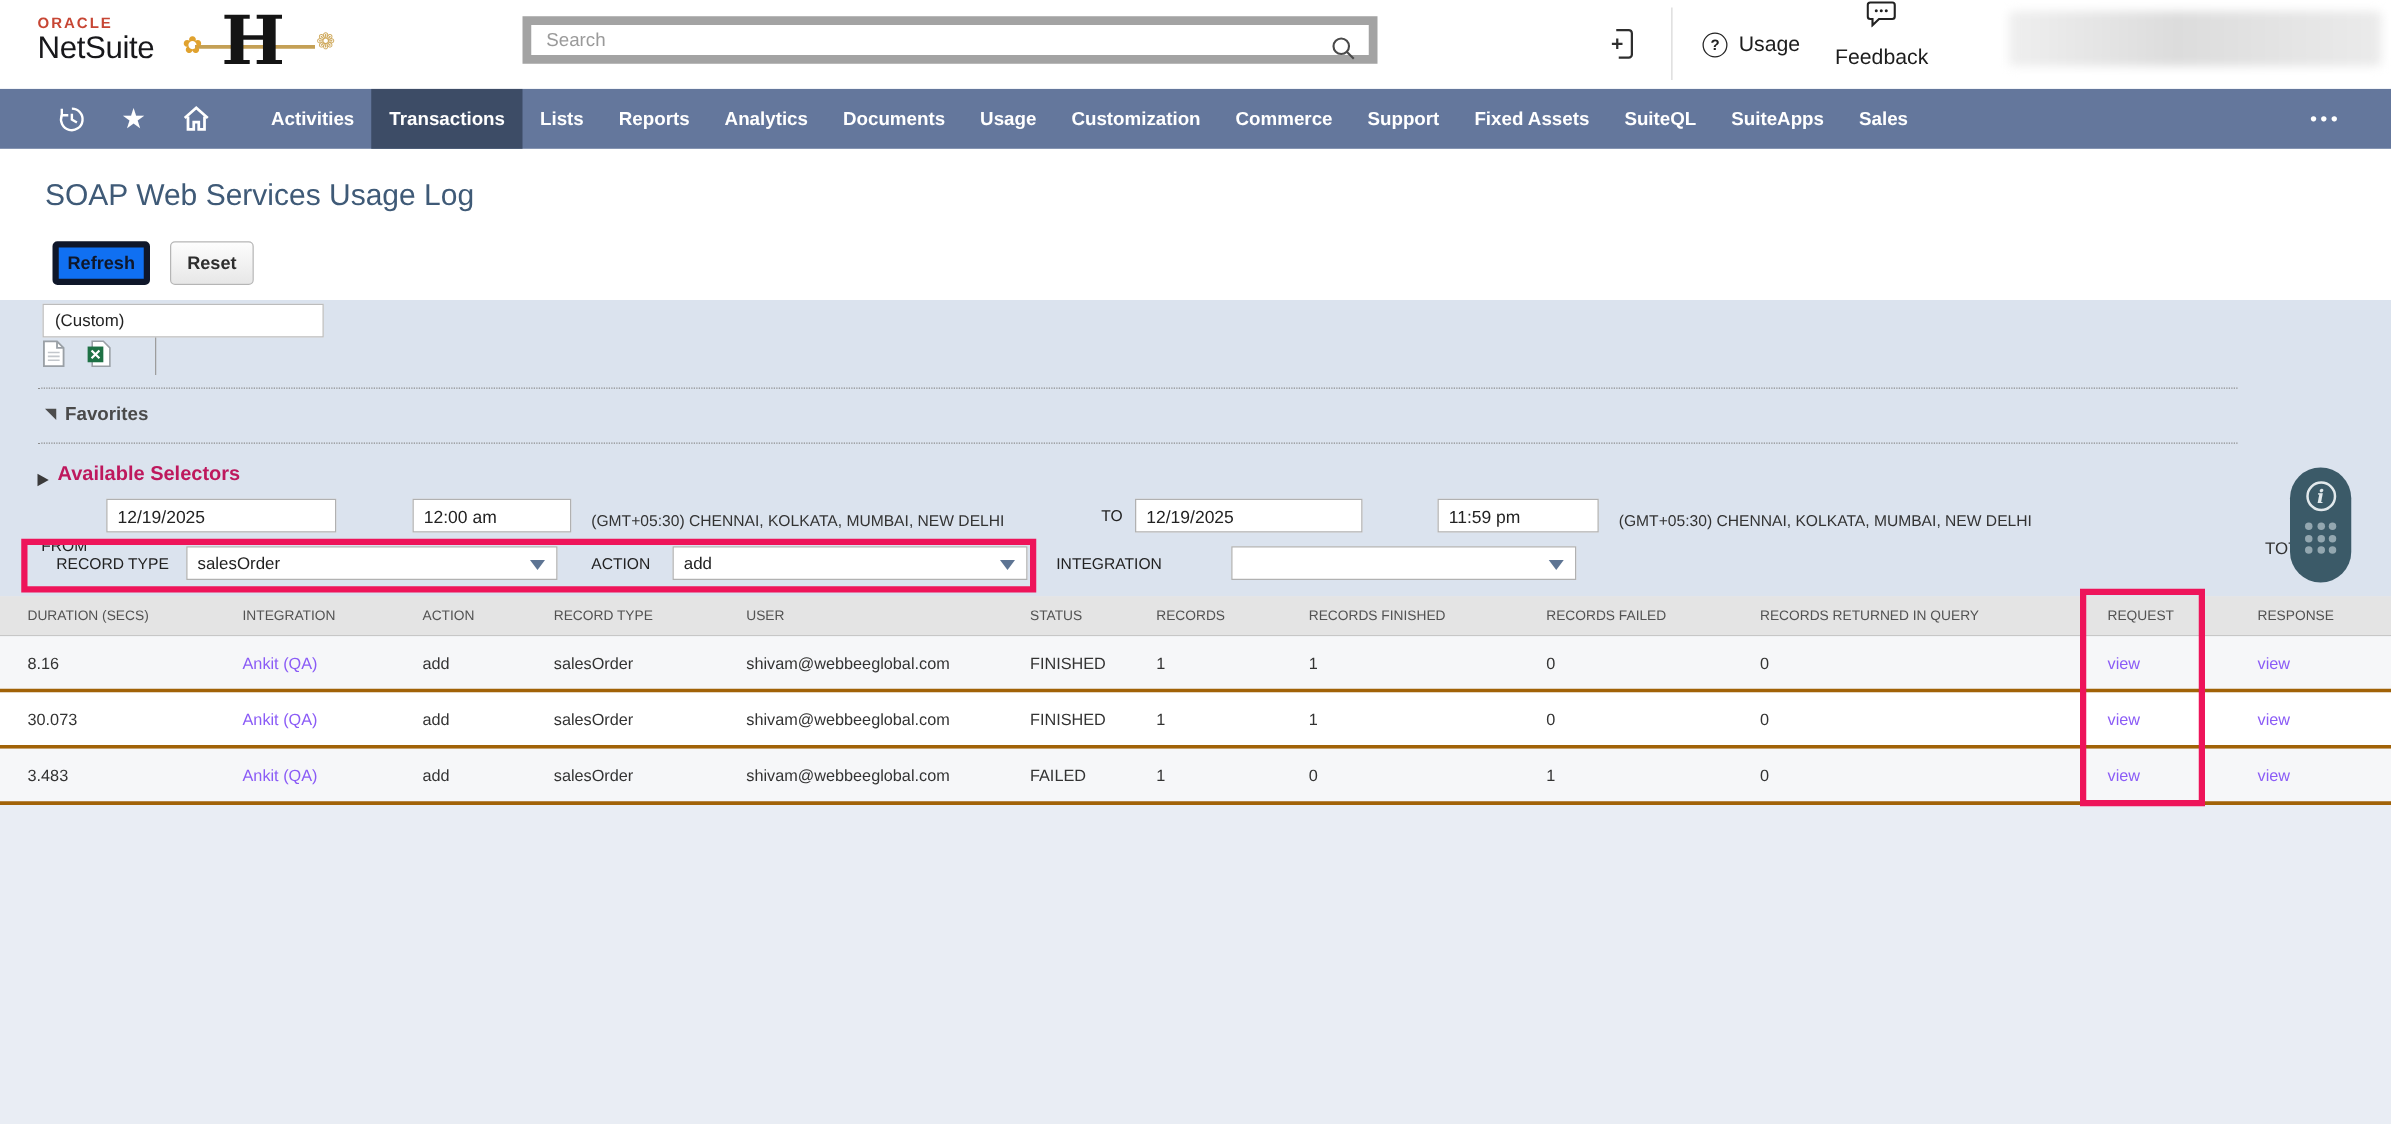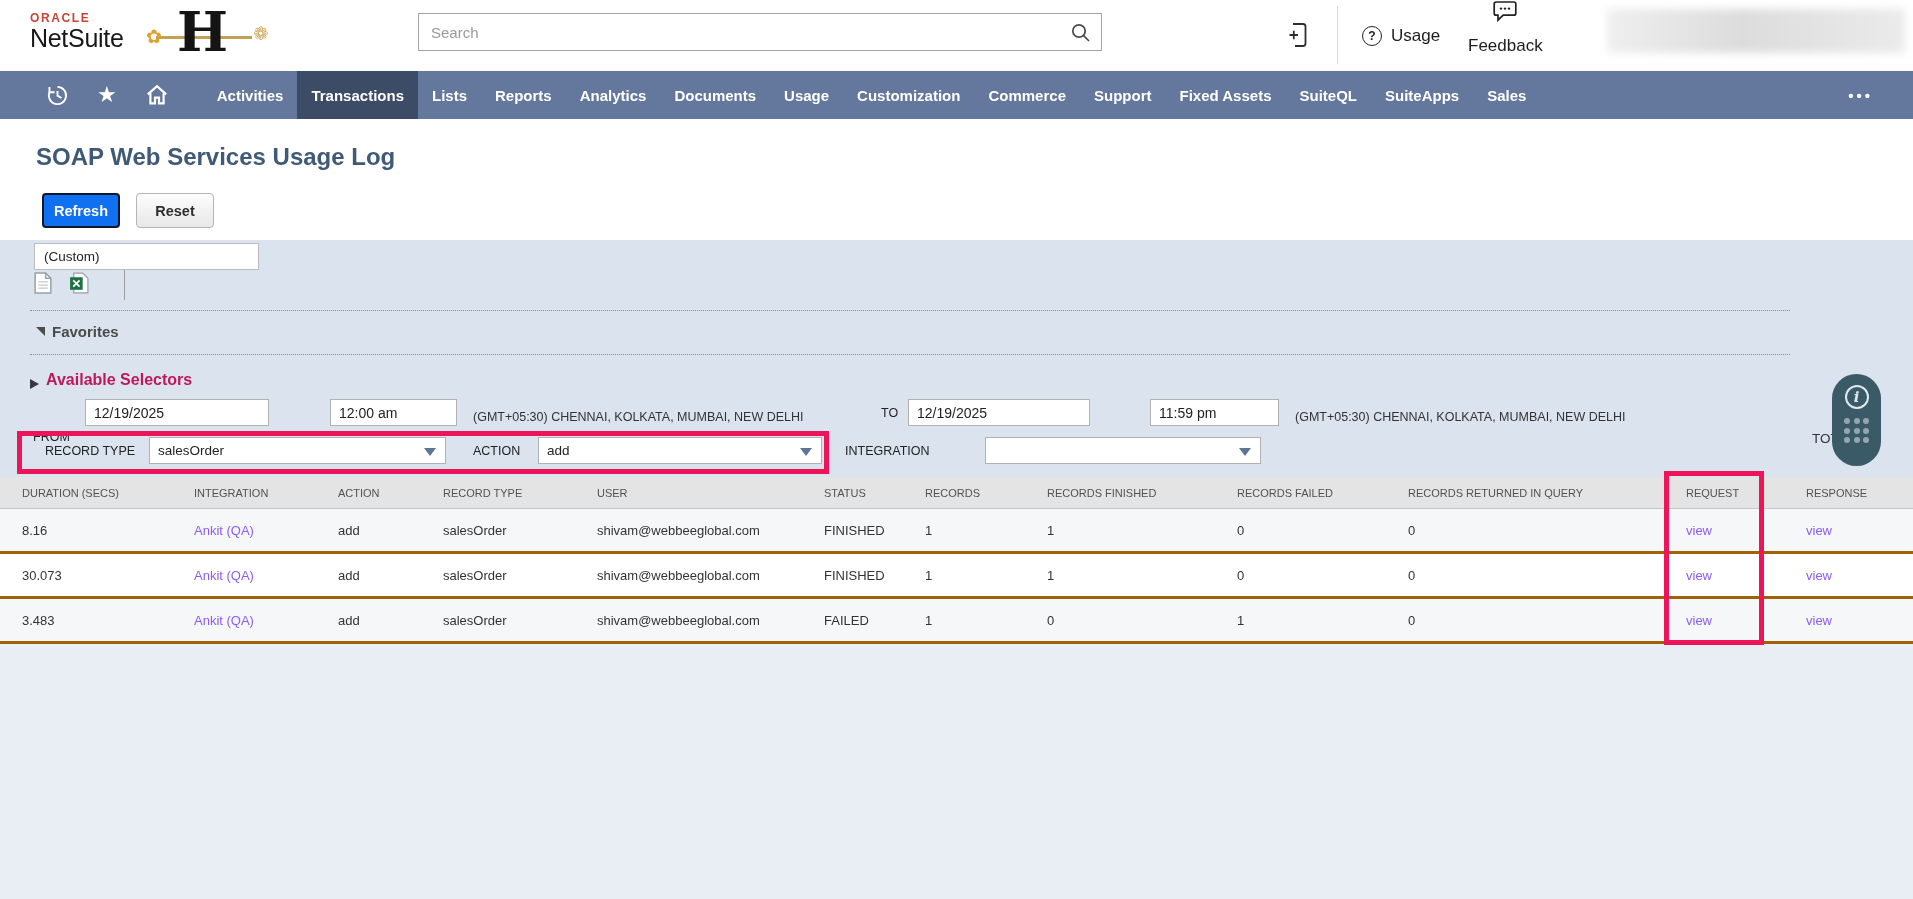--- a/index.html
+++ b/index.html
@@ -10,21 +10,21 @@
   .topbar{position:absolute;left:0;top:0;width:1913px;height:71px;background:#fff;z-index:5;}
   .brand{position:absolute;left:30px;top:12px;line-height:1;}
   .brand-oracle{font-size:12px;font-weight:bold;color:#c74634;letter-spacing:1.6px;}
   .brand-netsuite{font-size:25px;color:#18181b;margin-top:2px;letter-spacing:-0.3px;}
   .hlogo{position:absolute;left:160px;top:8px;width:96px;height:58px;}
   .hlogo-h{position:absolute;left:17px;top:-8px;font-family:"DejaVu Serif",serif;font-weight:bold;
            font-size:54px;color:#141414;letter-spacing:2px;}
   .hlogo-bar{position:absolute;left:-4px;top:28px;width:96px;height:3px;background:#c4a055;}
   .hlogo-flower{position:absolute;left:-14px;top:17px;font-size:19px;color:#e0a22f;font-family:"DejaVu Sans",sans-serif;}
   .hlogo-leaf{position:absolute;right:-12px;top:15px;font-size:18px;color:#cfa95c;font-family:"DejaVu Sans",sans-serif;}
-  .search{position:absolute;left:418px;top:13px;width:684px;height:38px;border:1px solid #a3a3a3;
+  .search{position:absolute;left:418px;top:13px;width:684px;height:38px;border:7px solid #a3a3a3;
           background:#fff;box-sizing:border-box;}
   .search input{width:100%;height:100%;border:0;outline:none;padding:0 44px 0 12px;font-size:15px;
           font-family:"Liberation Sans",sans-serif;color:#333;box-sizing:border-box;background:transparent;}
   .search input::placeholder{color:#9a9a9a;}
   .search-glass{position:absolute;right:10px;top:8px;}
   .newdoc{position:absolute;left:1286px;top:21px;width:24px;height:28px;cursor:pointer;}
   .topbar-divider{position:absolute;left:1337px;top:6px;width:1px;height:58px;background:#d8d8d8;}
   .tb-link{position:absolute;top:0;height:71px;display:flex;align-items:center;gap:9px;
            font-size:17px;color:#1d1d1d;cursor:pointer;}
   .help{left:1362px;} .feedback{left:1468px;flex-direction:column;}
@@ -40,25 +40,25 @@
   .nav-ic{display:flex;align-items:center;cursor:pointer;}
   .nav-star{font-size:22px;line-height:1;}
   .nav-item{display:flex;align-items:center;padding:0 14px;font-size:15px;font-weight:bold;
             white-space:nowrap;cursor:pointer;}
   .nav-item.active{background:#3d4c66;}
   .nav-more{margin-left:auto;display:flex;align-items:center;padding-right:40px;font-size:15px;
             font-weight:bold;letter-spacing:3px;cursor:pointer;}
 
   
   .whiteband{position:absolute;left:0;top:119px;width:1913px;height:121px;background:#fff;}
-  .page-title{position:absolute;left:36px;top:143px;font-size:24px;font-weight:bold;color:#3f5a77;}
+  .page-title{position:absolute;left:36px;top:143px;font-size:24px;font-weight:normal;color:#3f5a77;}
   .btn{position:absolute;top:193px;height:35px;border-radius:4px;font-family:"Liberation Sans",sans-serif;
        font-size:14.5px;font-weight:bold;cursor:pointer;}
-  .btn-refresh{left:42px;width:78px;background:#1070f2;border:2px solid #0f172a;color:#ffffff;}
-  .btn-reset{left:136px;width:78px;background:linear-gradient(#fdfdfd,#e7e7e7);border:1px solid #b5b5b5;color:#2e2e2e;}
+  .btn-refresh{left:42px;width:78px;background:#1070f2;border:5px solid #0f172a;color:#0f172a;}
+  .btn-reset{left:136px;width:67px;background:linear-gradient(#fdfdfd,#e7e7e7);border:1px solid #b5b5b5;color:#2e2e2e;}
 
   
   .panel{position:absolute;left:0;top:240px;width:1913px;height:237px;background:#dbe3ee;}
   .custom-box{position:absolute;left:34px;top:243px;width:225px;height:27px;background:#fff;
               border:1px solid #bcbcbc;box-sizing:border-box;display:flex;align-items:center;
               padding-left:9px;font-size:13.5px;color:#222;cursor:pointer;}
   .export-icons{position:absolute;left:34px;top:272px;display:flex;gap:17px;align-items:center;}
   .export-icons svg{cursor:pointer;}
   .icons-divider{position:absolute;left:124px;top:270px;width:1px;height:30px;background:#9d9d9d;}
   .dotted{position:absolute;left:30px;width:1760px;height:0;border-top:1px dotted #8d8d8d;}

